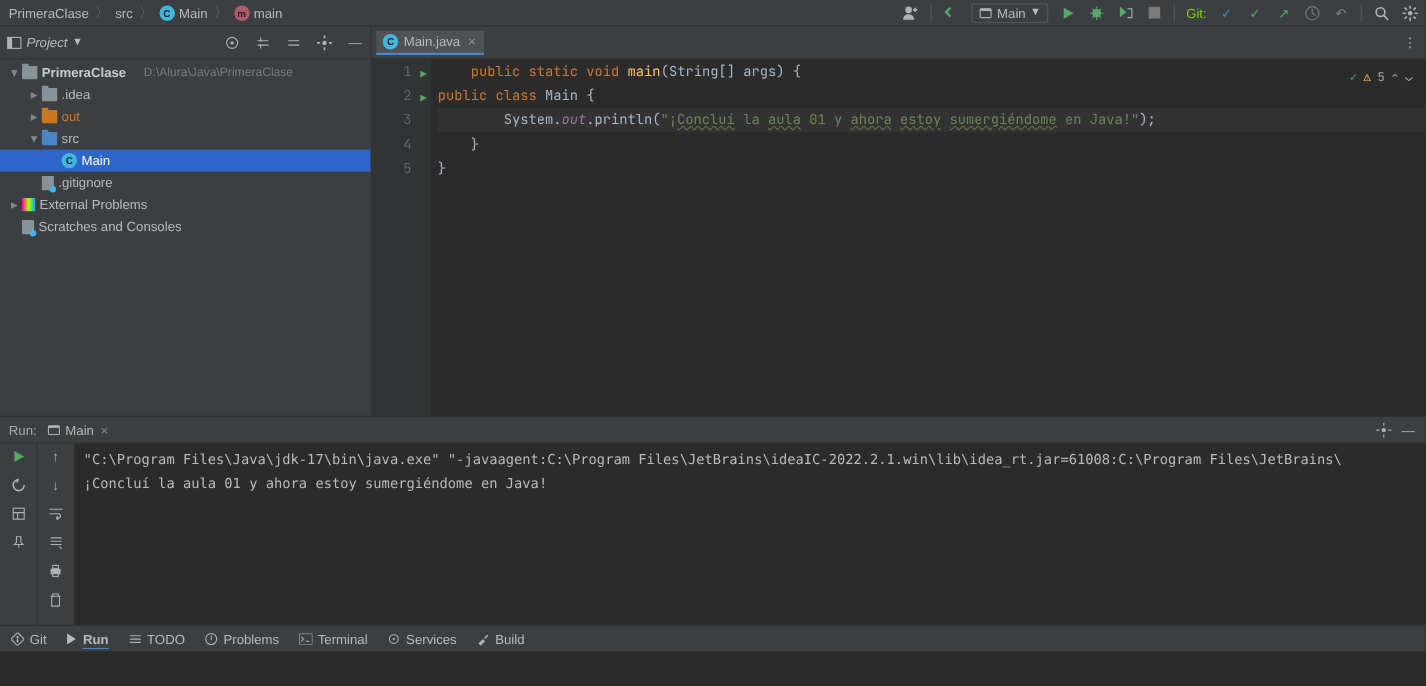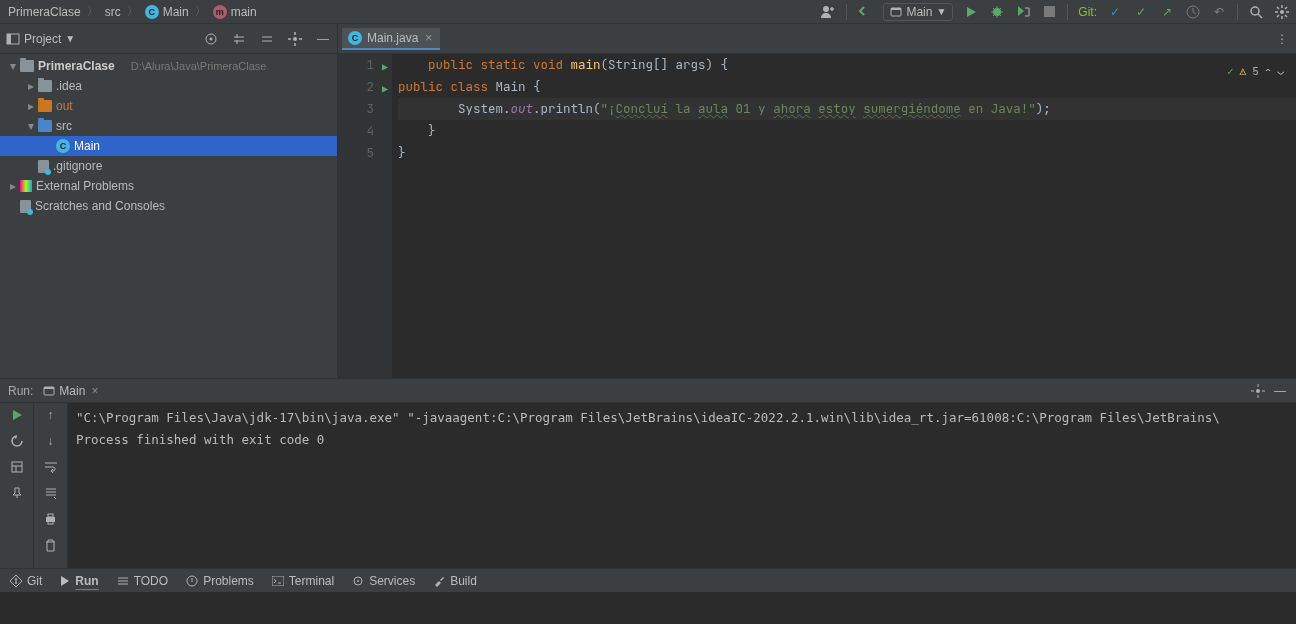--- a/index.html
+++ b/index.html
@@ -11,21 +11,21 @@
 .c-icon { width:14px; height:14px; border-radius:50%; background:#40b6e0; display:inline-flex; align-items:center; justify-content:center; font-weight:bold; font-size:9px; color:#231f20; }
 .m-icon { width:14px; height:14px; border-radius:50%; background:#b1596d; display:inline-flex; align-items:center; justify-content:center; font-weight:bold; font-size:9px; color:#231f20; }
 .top-right { display:flex; align-items:center; gap:10px; }
 .top-right .sep { width:1px; height:16px; background:#555; }
 .tb-icon { width:16px; height:16px; display:flex; align-items:center; justify-content:center; cursor:pointer; color:#afb1b3; }
 .run-select { display:flex; align-items:center; gap:4px; border:1px solid #555; border-radius:3px; padding:1px 6px; cursor:pointer; }
 .green { color:#59a869; }
 .main-area { display:flex; height:354px; }
 .project-panel { width:338px; background:#3c3f41; display:flex; flex-direction:column; border-right:1px solid #323232; }
 .proj-header { height:30px; display:flex; align-items:center; padding:0 6px; border-bottom:1px solid #323232; }
-.proj-title { display:flex; align-items:center; gap:4px; flex:1; cursor:pointer; }
+.proj-title { display:flex; align-items:center; gap:4px; flex:1; cursor:pointer;font-style:italic; }
 .proj-tools { display:flex; gap:12px; }
 .tree { flex:1; overflow:auto; padding-top:2px; }
 .tree-row { display:flex; align-items:center; height:20px; cursor:pointer; white-space:nowrap; }
 .tree-row.selected { background:#2f65ca; color:#fff; }
 .tw { width:14px; display:inline-flex; justify-content:center; color:#888; }
 .folder-icon { width:14px; height:12px; background:#87939a; border-radius:1px; display:inline-block; margin-right:4px; position:relative; }
 .folder-icon::before { content:""; position:absolute; top:-2px; left:0; width:6px; height:2px; background:#87939a; border-radius:1px 1px 0 0; }
 .folder-icon.orange { background:#c97820; }
 .folder-icon.orange::before { background:#c97820; }
 .folder-icon.blue { background:#4a86c7; }
@@ -339,21 +339,21 @@
             <rect x="4" y="1" width="5" height="3" fill="none" stroke="#afb1b3"></rect>
             <rect x="4" y="8" width="5" height="3" fill="none" stroke="#afb1b3"></rect>
           </svg>
         </span>
       <span class="tb-icon">
           <svg width="11" height="13">
             <path d="M1 3h9M3 3V1h5v2M2 3v9h7V3" stroke="#afb1b3" fill="none"></path>
           </svg>
         </span>
     </div>
-    <div class="console"><div>"C:\Program Files\Java\jdk-17\bin\java.exe" "-javaagent:C:\Program Files\JetBrains\ideaIC-2022.2.1.win\lib\idea_rt.jar=61008:C:\Program Files\JetBrains\</div><div></div><div>Process finished with exit code 0</div></div>
+    <div class="console"><div>"C:\Program Files\Java\jdk-17\bin\java.exe" "-javaagent:C:\Program Files\JetBrains\ideaIC-2022.2.1.win\lib\idea_rt.jar=61008:C:\Program Files\JetBrains\</div><div>¡Concluí la aula 01 y ahora estoy sumergiéndome en Java!</div><div></div></div>
   </div>
 </div>
 
 <div class="bottom-bar">
   <span class="bb-item">
       <svg width="12" height="12">
         <path d="M6 0l6 6-6 6-6-6z" fill="none" stroke="#afb1b3"></path>
         <circle cx="6" cy="4" r="1" fill="#afb1b3"></circle>
         <circle cx="6" cy="8" r="1" fill="#afb1b3"></circle>
         <path d="M6 4v4" stroke="#afb1b3"></path>

